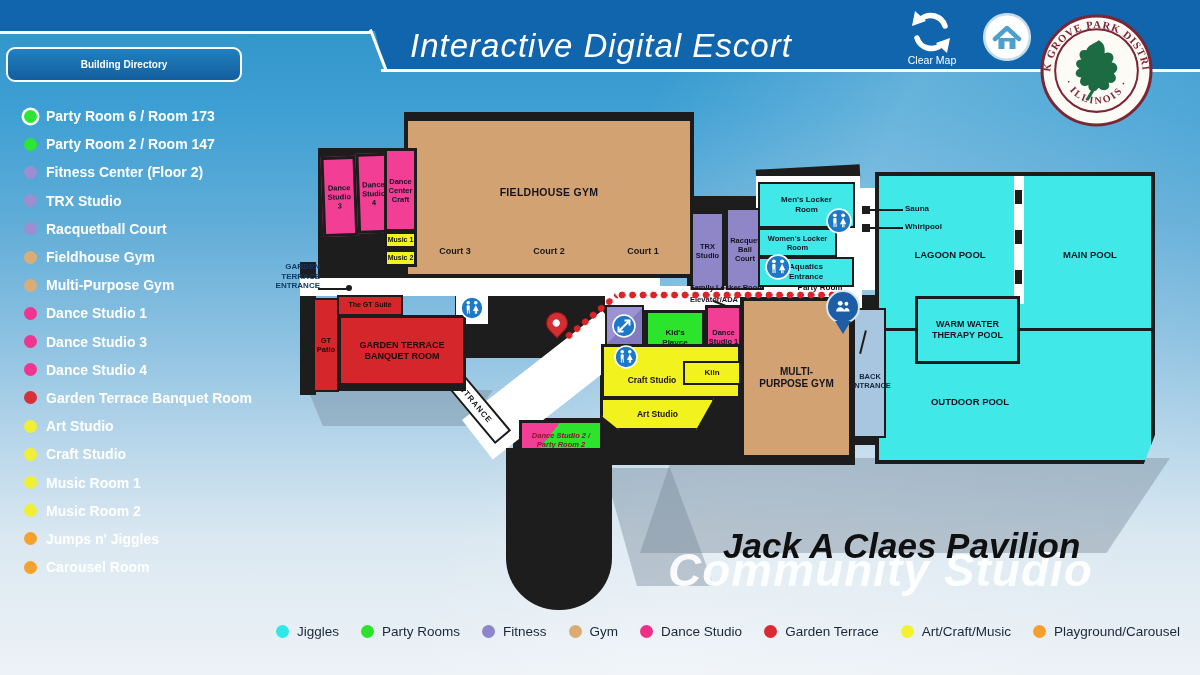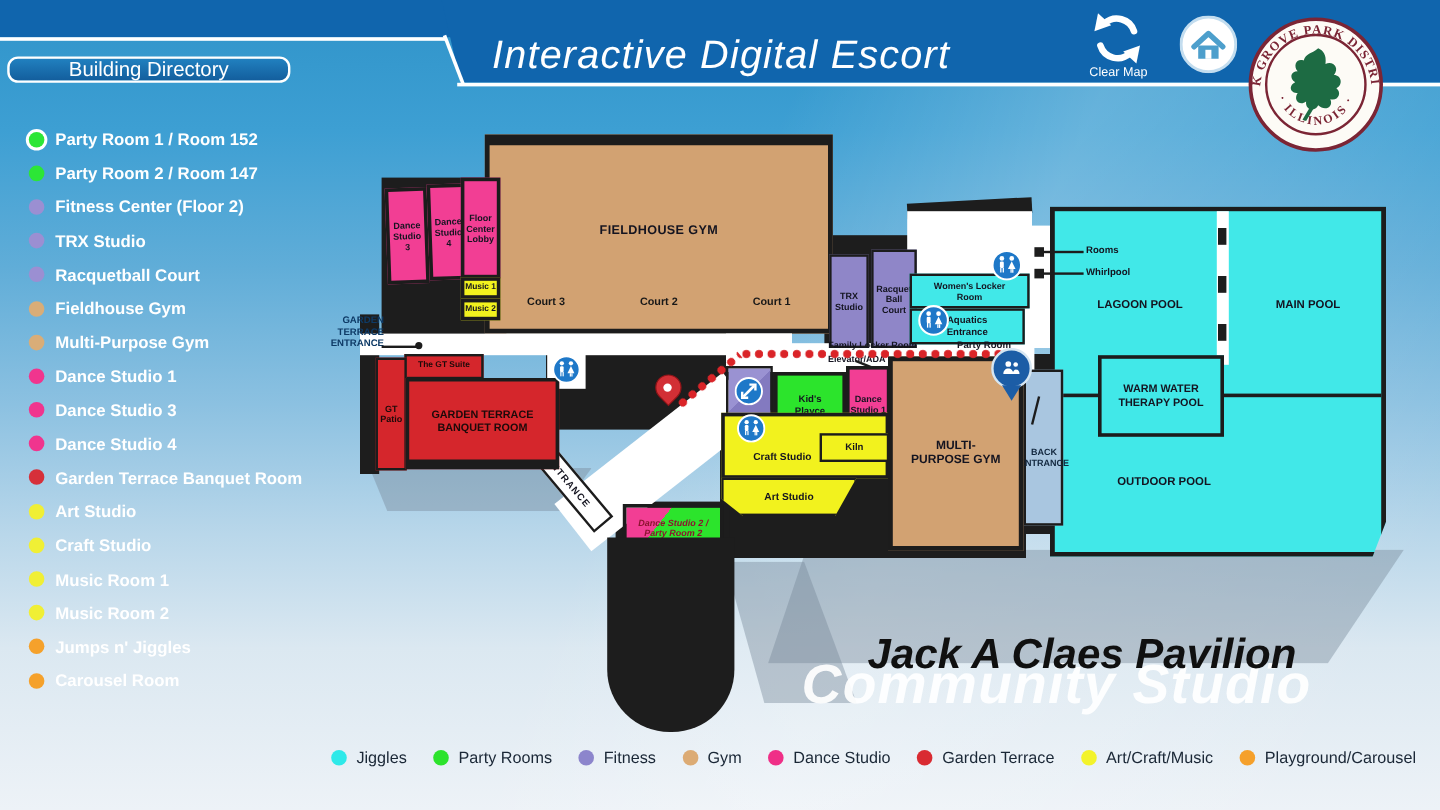--- a/index.html
+++ b/index.html
@@ -6,22 +6,22 @@
   #stage{position:relative;width:1200px;height:675px;overflow:hidden;
     font-family:"Liberation Sans",sans-serif;
     background:linear-gradient(180deg,#2f93c9 0%,#3d9fd3 16%,#60add8 33%,#8cc1e1 50%,#b9d7ea 66%,#dbe8f1 80%,#edf2f7 100%);}
   #sheen{position:absolute;inset:0;background:linear-gradient(115deg,rgba(255,255,255,0) 46%,rgba(255,255,255,.22) 63%,rgba(255,255,255,.10) 80%,rgba(255,255,255,0) 93%);pointer-events:none;}
   .abs{position:absolute;}
   
   #band-top{left:0;top:0;width:1200px;height:31px;background:#1065ad;}
   #band-right{left:368px;top:0;width:832px;height:69px;background:#1065ad;clip-path:polygon(1.9% 100%,0 0,100% 0,100% 100%);}
   .wline{background:#fff;}
   #title{left:410px;top:27px;color:#fff;font-size:33px;font-style:italic;letter-spacing:1px;}
-  #dir-btn{left:6px;top:47px;width:236px;height:22px;border:2.5px solid #fff;border-radius:9px;
-    background:linear-gradient(180deg,#2180bf,#135e9d);color:#fff;font-size:17px;font-weight:normal;
+  #dir-btn{left:6px;top:47px;width:236px;height:35px;border:2.5px solid #fff;border-radius:9px;
+    background:linear-gradient(180deg,#2180bf,#135e9d);color:#fff;font-size:10px;font-weight:bold;
     display:flex;align-items:center;justify-content:center;box-sizing:border-box;}
   #clearmap-label{left:898px;top:54px;width:68px;text-align:center;color:#fff;font-size:10.5px;}
   
   #sidebar{left:24px;top:102px;width:250px;}
   .side-item{display:flex;align-items:center;height:28.2px;}
   .side-dot{width:13px;height:13px;border-radius:50%;margin-right:9px;flex:0 0 auto;}
   .side-label{color:#fff;font-size:14px;font-weight:bold;white-space:nowrap;}
   
   #legend{left:276px;top:624px;display:flex;align-items:center;gap:22px;}
   .leg-item{display:flex;align-items:center;gap:8px;}
@@ -88,42 +88,42 @@
   <div class="blk" style="left:1015px;top:270px;width:7px;height:14px;"></div>
   <div class="blk" style="left:879px;top:328px;width:272px;height:3px;"></div>
   <div class="room c-cyan" style="left:915px;top:296px;width:105px;height:68px;">
     <span class="mlabel" style="position:static;font-size:9px;width:90px;">WARM WATER THERAPY POOL</span>
   </div>
   <div class="mlabel" style="left:895px;top:249px;width:110px;font-size:9.5px;">LAGOON POOL</div>
   <div class="mlabel" style="left:1040px;top:249px;width:100px;font-size:9.5px;">MAIN POOL</div>
   <div class="mlabel" style="left:915px;top:396px;width:110px;font-size:9.5px;">OUTDOOR POOL</div>
   <div class="leader" style="left:869px;top:209px;width:34px;height:1.5px;"></div>
   <div class="leader" style="left:869px;top:227px;width:34px;height:1.5px;"></div>
-  <div class="mlabel" style="left:905px;top:204px;font-size:8px;text-align:left;">Rooms</div>
+  <div class="mlabel" style="left:905px;top:204px;font-size:8px;text-align:left;">Sauna</div>
   <div class="mlabel" style="left:905px;top:222px;font-size:8px;text-align:right;">Whirlpool</div>
 
   <div class="room c-tan" style="left:404px;top:112px;width:290px;height:166px;border-width:4px;border-top-width:9px;flex-direction:column;justify-content:flex-start;">
     <span class="mlabel" style="position:static;margin-top:65px;font-size:10.5px;letter-spacing:.3px;">FIELDHOUSE GYM</span>
     <div style="display:flex;width:100%;justify-content:space-around;margin-top:48px;font-size:9px;">
       <span>Court 3</span>
       <span>Court 2</span>
       <span>Court 1</span>
     </div>
   </div>
 
   <div class="abs" style="left:0;top:0;transform:rotate(-2deg);transform-origin:380px 200px;">
     <div class="room c-pink" style="left:322px;top:155px;width:35px;height:80px;">
       <span class="mlabel" style="position:static;font-size:7.5px;width:28px;">Dance Studio 3</span>
     </div>
     <div class="room c-pink" style="left:357px;top:153px;width:34px;height:80px;">
       <span class="mlabel" style="position:static;font-size:7.5px;width:28px;">Dance Studio 4</span>
     </div>
   </div>
   <div class="room c-pink" style="left:384px;top:148px;width:33px;height:84px;">
-    <span class="mlabel" style="position:static;font-size:7.5px;width:28px;">Floor Center Lobby</span>
+    <span class="mlabel" style="position:static;font-size:7.5px;width:28px;">Dance Center Craft</span>
   </div>
   <div class="room c-yellow" style="left:384px;top:231px;width:33px;height:18px;">
     <span class="mlabel" style="position:static;font-size:7px;">Music 1</span>
   </div>
   <div class="room c-yellow" style="left:384px;top:249px;width:33px;height:18px;">
     <span class="mlabel" style="position:static;font-size:7px;">Music 2</span>
   </div>
 
   <div class="wht" style="left:300px;top:278px;width:360px;height:18px;"></div>
   <div class="wht" style="left:605px;top:278px;width:55px;height:32px;"></div>
@@ -149,21 +149,24 @@
   <div class="leader" style="left:318px;top:288px;width:30px;height:2px;"></div>
   <div class="leader" style="left:346px;top:285px;width:6px;height:6px;border-radius:50%;"></div>
 
   <div class="room c-purple" style="left:691px;top:212px;width:33px;height:78px;border-width:2.5px;">
     <span class="mlabel" style="position:static;font-size:7.5px;width:26px;">TRX Studio</span>
   </div>
   <div class="room c-purple" style="left:726px;top:208px;width:38px;height:82px;border-width:2.5px;">
     <span class="mlabel" style="position:static;font-size:7.5px;width:32px;">Racquet Ball Court</span>
   </div>
 
-  <div class="room c-cyan" style="left:758px;top:228px;width:100px;height:29px;border-width:2px;">
+  <div class="room c-cyan" style="left:758px;top:182px;width:97px;height:46px;border-width:2px;">
+    <span class="mlabel" style="position:static;font-size:8px;width:60px;">Men's Locker Room</span>
+  </div>
+  <div class="room c-cyan" style="left:758px;top:228px;width:79px;height:29px;border-width:2px;">
     <span class="mlabel" style="position:static;font-size:7.5px;width:64px;">Women's Locker Room</span>
   </div>
   <div class="room c-cyan" style="left:758px;top:257px;width:96px;height:30px;border-width:2px;">
     <span class="mlabel" style="position:static;font-size:8px;width:60px;">Aquatics Entrance</span>
   </div>
   <div class="mlabel" style="left:688px;top:283px;width:78px;font-size:7.5px;">Family Locker Room</div>
   <div class="mlabel" style="left:797px;top:283px;width:46px;font-size:8px;">Party Room 1</div>
   <div class="room c-green" style="left:832px;top:316px;width:18px;height:24px;border-width:2px;"></div>
 
   <div style="position:absolute;left:853px;top:308px;width:33px;height:130px;background:#a9c6e0;border:2px solid #1c1c1c;box-sizing:border-box;"></div>
@@ -334,21 +337,21 @@
         <path d="M54 70 L45 85 L48 86 L57 71 Z"></path>
       </g>
     </svg>
   </div>
 
   <div id="sidebar" class="abs">
 
 
       <div class="side-item">
         <span class="side-dot" style="background: rgb(44, 230, 54); box-shadow: rgb(255, 255, 255) 0px 0px 0px 2.5px;"></span>
-        <span class="side-label">Party Room 1 / Room 152</span>
+        <span class="side-label">Party Room 6 / Room 173</span>
       </div>
 
       <div class="side-item">
         <span class="side-dot" style="background: rgb(44, 230, 54);"></span>
         <span class="side-label">Party Room 2 / Room 147</span>
       </div>
 
 
       <div class="side-item">
         <span class="side-dot" style="background: rgb(155, 143, 210);"></span>

